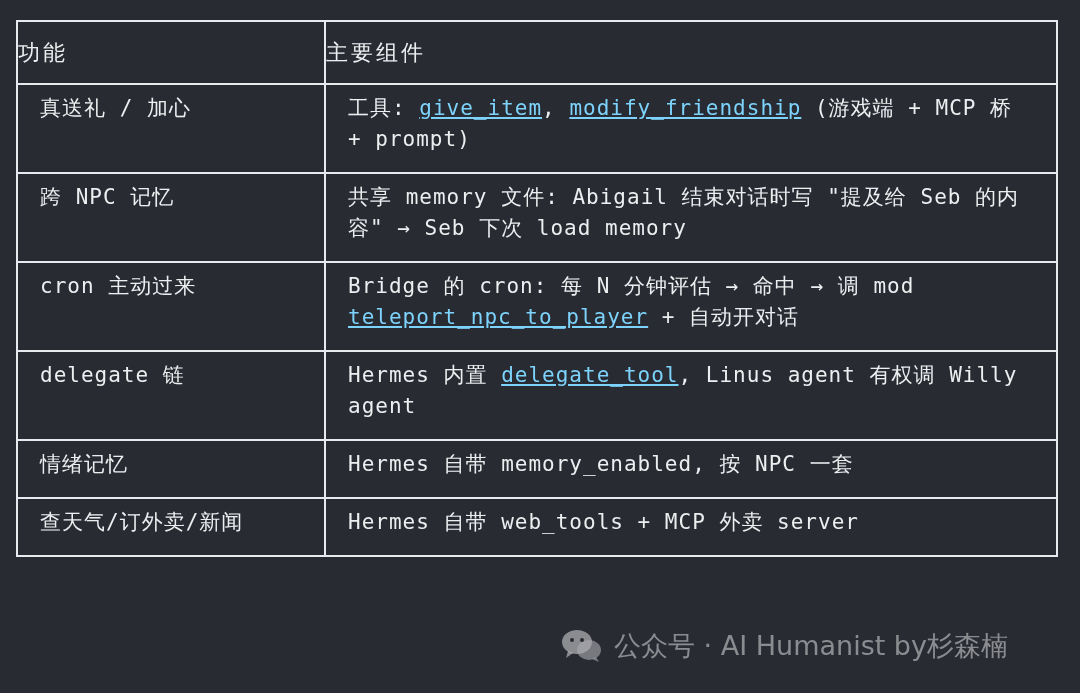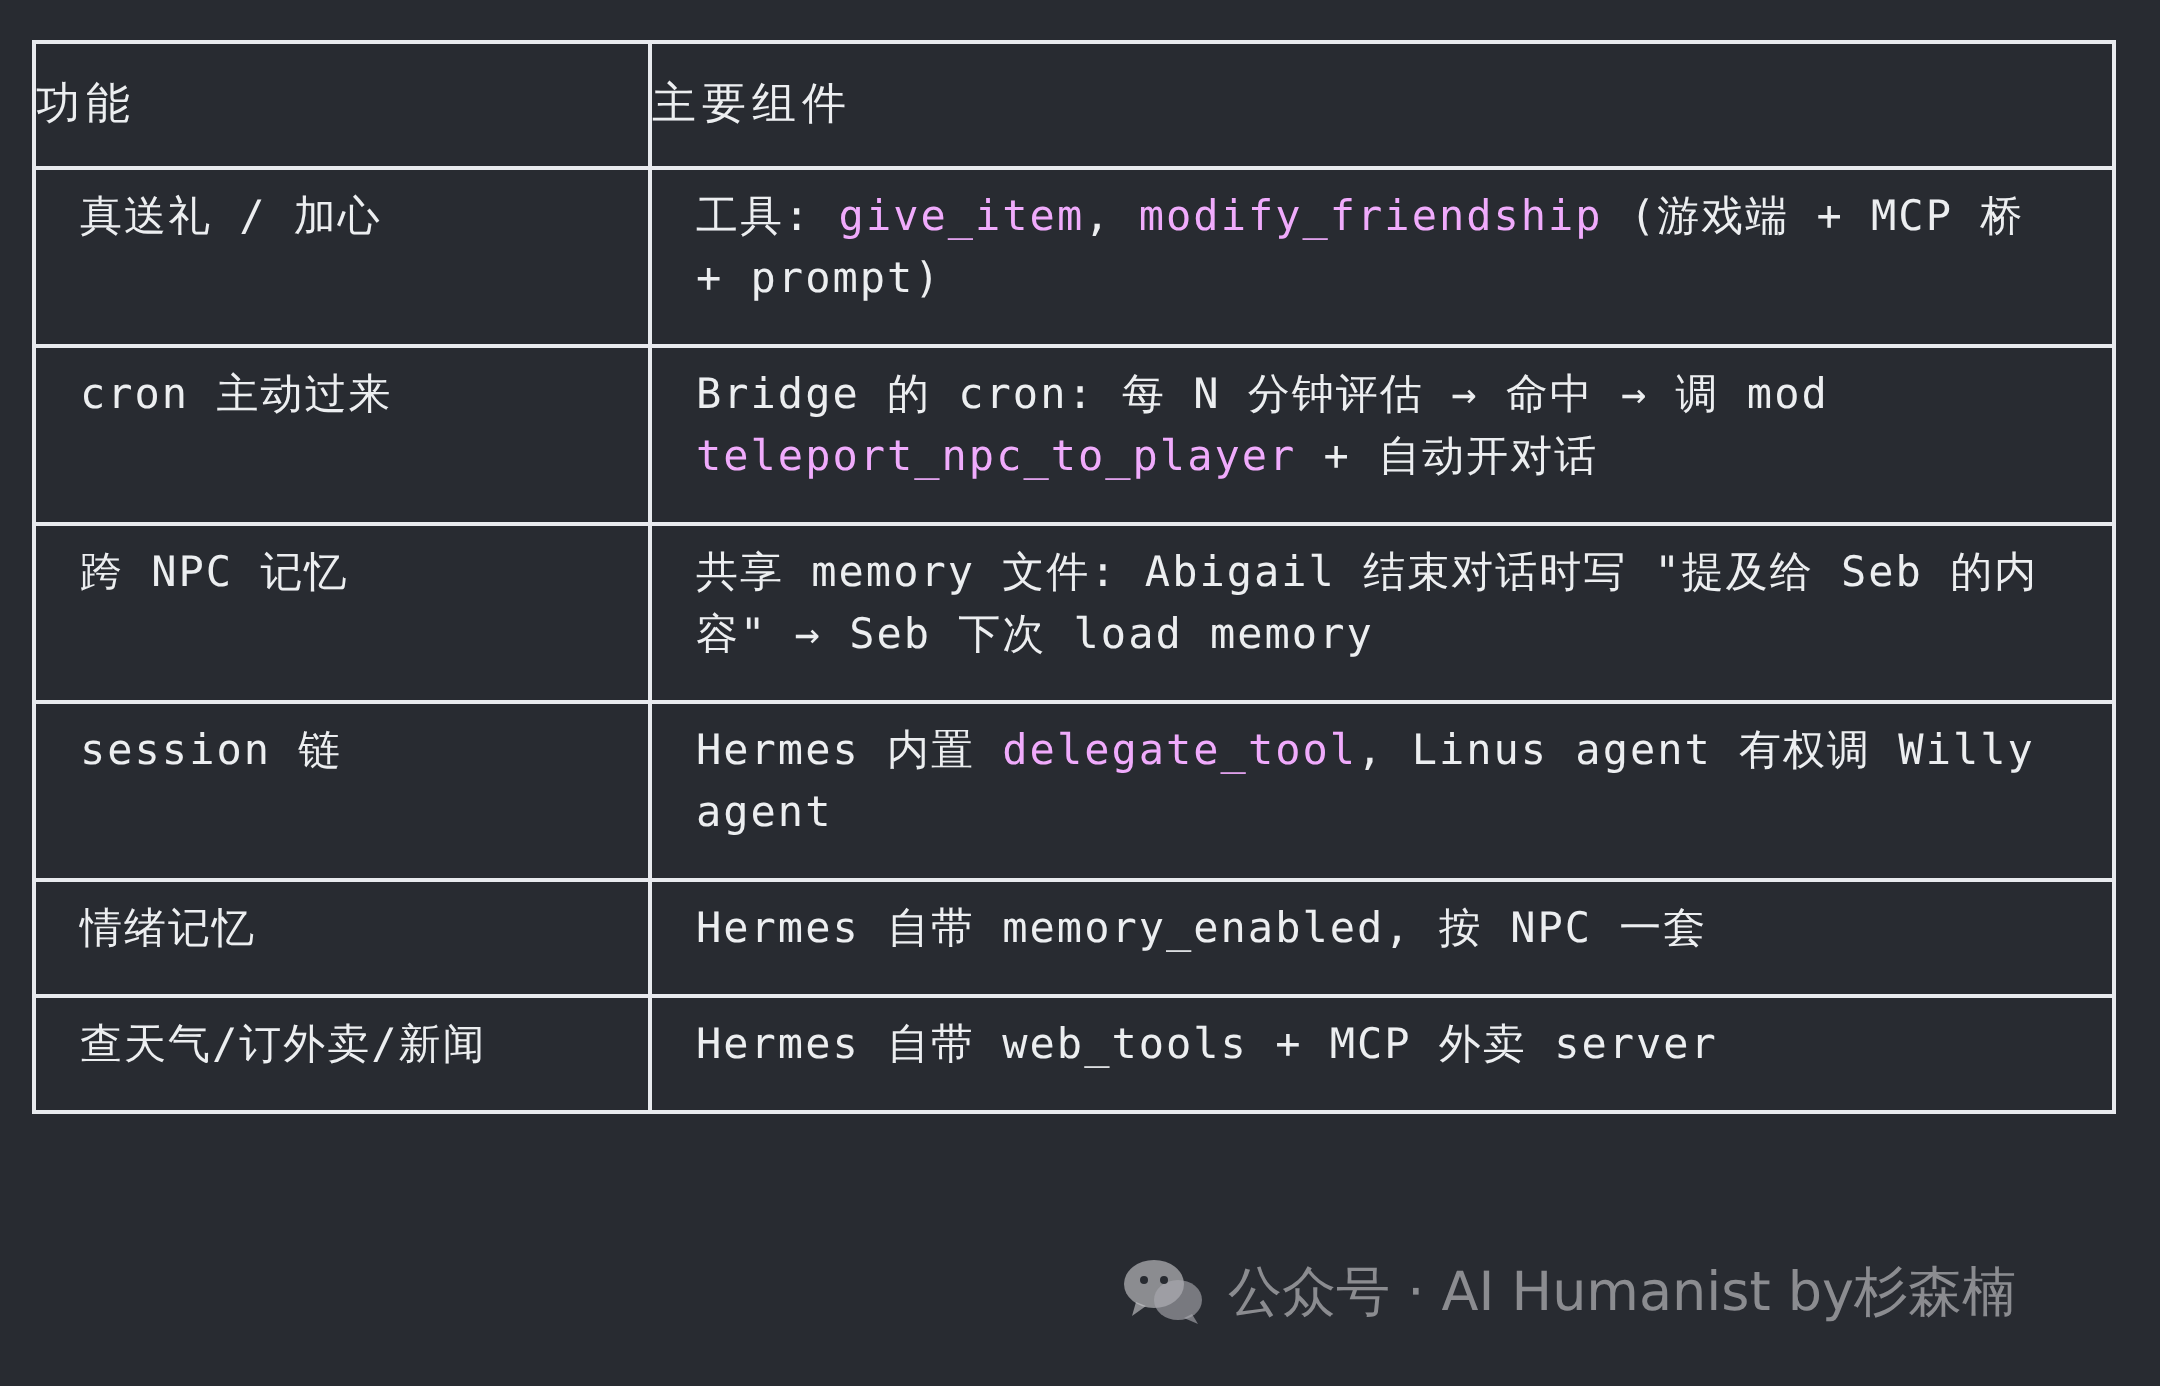--- a/index.html
+++ b/index.html
@@ -33,21 +33,21 @@
     vertical-align: middle;
     padding: 0;
     height: 61px;
     font-size: 22px;
     letter-spacing: 3px;
   }
   .col1 { width: 308px; }
   .tbl td.c1 { padding-left: 22px; }
   .r-tall td { height: 79px; }
   .r-short td { height: 48px; margin-left: 23px; }
-  .code { color: #f0abfc; }
+  .code { color: #7dd3fc; text-decoration: underline; }
   .watermark {
     position: absolute;
     left: 560px; top: 628px;
     display: flex; align-items: center;
     gap: 10px;
     color: rgba(200,200,204,0.62);
     font-family: "DejaVu Sans", sans-serif;
     font-size: 27px;
     pointer-events: none;
   }
@@ -66,29 +66,29 @@
       <th>功能</th>
       <th>主要组件</th>
     </tr>
   </thead>
   <tbody id="tbody">
     <tr class="r-tall">
       <td class="c1">真送礼 / 加心</td>
       <td><span>工具: </span><span class="code">give_item</span><span>, </span><span class="code">modify_friendship</span><span> (游戏端 + MCP 桥 + prompt)</span></td>
     </tr>
     <tr class="r-tall">
+      <td class="c1">跨 NPC 记忆</td>
+      <td><span>共享 memory 文件: Abigail 结束对话时写 "提及给 Seb 的内容" → Seb 下次 load memory</span></td>
+    </tr>
+    <tr class="r-tall">
       <td class="c1">cron 主动过来</td>
       <td><span>Bridge 的 cron: 每 N 分钟评估 → 命中 → 调 mod </span><span class="code">teleport_npc_to_player</span><span> + 自动开对话</span></td>
     </tr>
     <tr class="r-tall">
-      <td class="c1">跨 NPC 记忆</td>
-      <td><span>共享 memory 文件: Abigail 结束对话时写 "提及给 Seb 的内容" → Seb 下次 load memory</span></td>
-    </tr>
-    <tr class="r-tall">
-      <td class="c1">session 链</td>
+      <td class="c1">delegate 链</td>
       <td><span>Hermes 内置 </span><span class="code">delegate_tool</span><span>, Linus agent 有权调 Willy agent</span></td>
     </tr>
     <tr class="r-short">
       <td class="c1">情绪记忆</td>
       <td><span>Hermes 自带 memory_enabled, 按 NPC 一套</span></td>
     </tr>
     <tr class="r-short">
       <td class="c1">查天气/订外卖/新闻</td>
       <td><span>Hermes 自带 web_tools + MCP 外卖 server</span></td>
     </tr>

